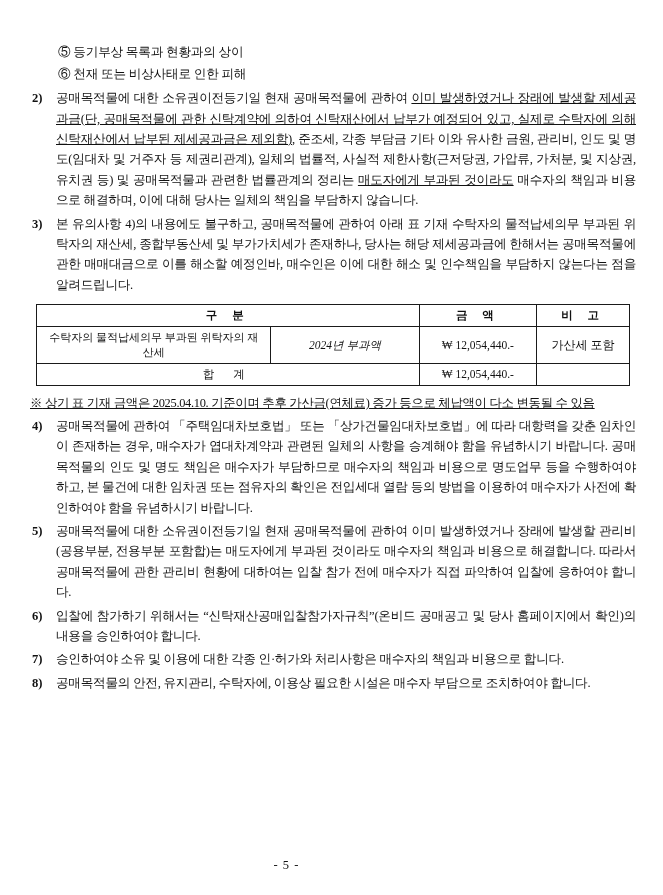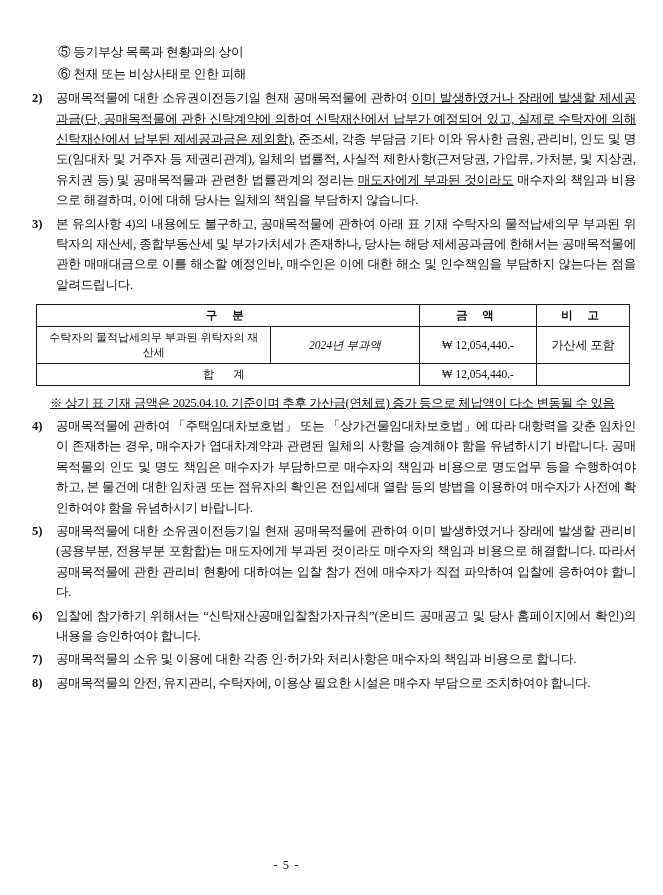--- a/index.html
+++ b/index.html
@@ -75,21 +75,21 @@
     font-weight: normal;
   }
   table.tbl .hdr { font-weight: bold; letter-spacing: 6px; padding: 3px 2px; }
   .cell-tax { width: 258px; font-size: 11px; line-height: 1.35; }
   .cell-year { width: 150px; font-style: italic; }
   .cell-amt { width: 105px; text-align: center; }
   .cell-note { width: 85px; font-size: 12px; }
   .total-lbl { letter-spacing: 8px; font-weight: bold; margin-left: 28px; }
 
   .note {
-    margin: 7px 0 0 20px;
+    margin: 7px 0 0 0;
     font-size: 12.4px;
     line-height: 1.62;
     text-decoration: underline;
     letter-spacing: -0.3px;
   }
   .note .mark { text-decoration: none; }
 
   .footer {
     position: absolute;
     left: 0;
@@ -154,21 +154,21 @@
       <div class="item-body"><span>공매목적물에 대한 소유권이전등기일 현재 공매목적물에 관하여 이미 발생하였거나 장래에 발생할 관리비(공용부분, 전용부분 포함합)는 매도자에게 부과된 것이라도 매수자의 책임과 비용으로 해결합니다. 따라서 공매목적물에 관한 관리비 현황에 대하여는 입찰 참가 전에 매수자가 직접 파악하여 입찰에 응하여야 합니다.</span></div>
     </div>
 
     <div class="item">
       <div class="item-num">6)</div>
       <div class="item-body"><span>입찰에 참가하기 위해서는 “신탁재산공매입찰참가자규칙”(온비드 공매공고 및 당사 홈페이지에서 확인)의 내용을 승인하여야 합니다.</span></div>
     </div>
 
     <div class="item">
       <div class="item-num">7)</div>
-      <div class="item-body"><span>공매목적물의 소유 및 이용에 대한 각종 인·허가와 처리사항은 매수자의 책임과 비용으로 합니다.</span></div>
+      <div class="item-body"><span>승인하여야 소유 및 이용에 대한 각종 인·허가와 처리사항은 매수자의 책임과 비용으로 합니다.</span></div>
     </div>
 
     <div class="item">
       <div class="item-num">8)</div>
       <div class="item-body"><span>공매목적물의 안전, 유지관리, 수탁자에, 이용상 필요한 시설은 매수자 부담으로 조치하여야 합니다.</span></div>
     </div>
 
   </div>
 
   <div class="footer">- 5 -</div>

